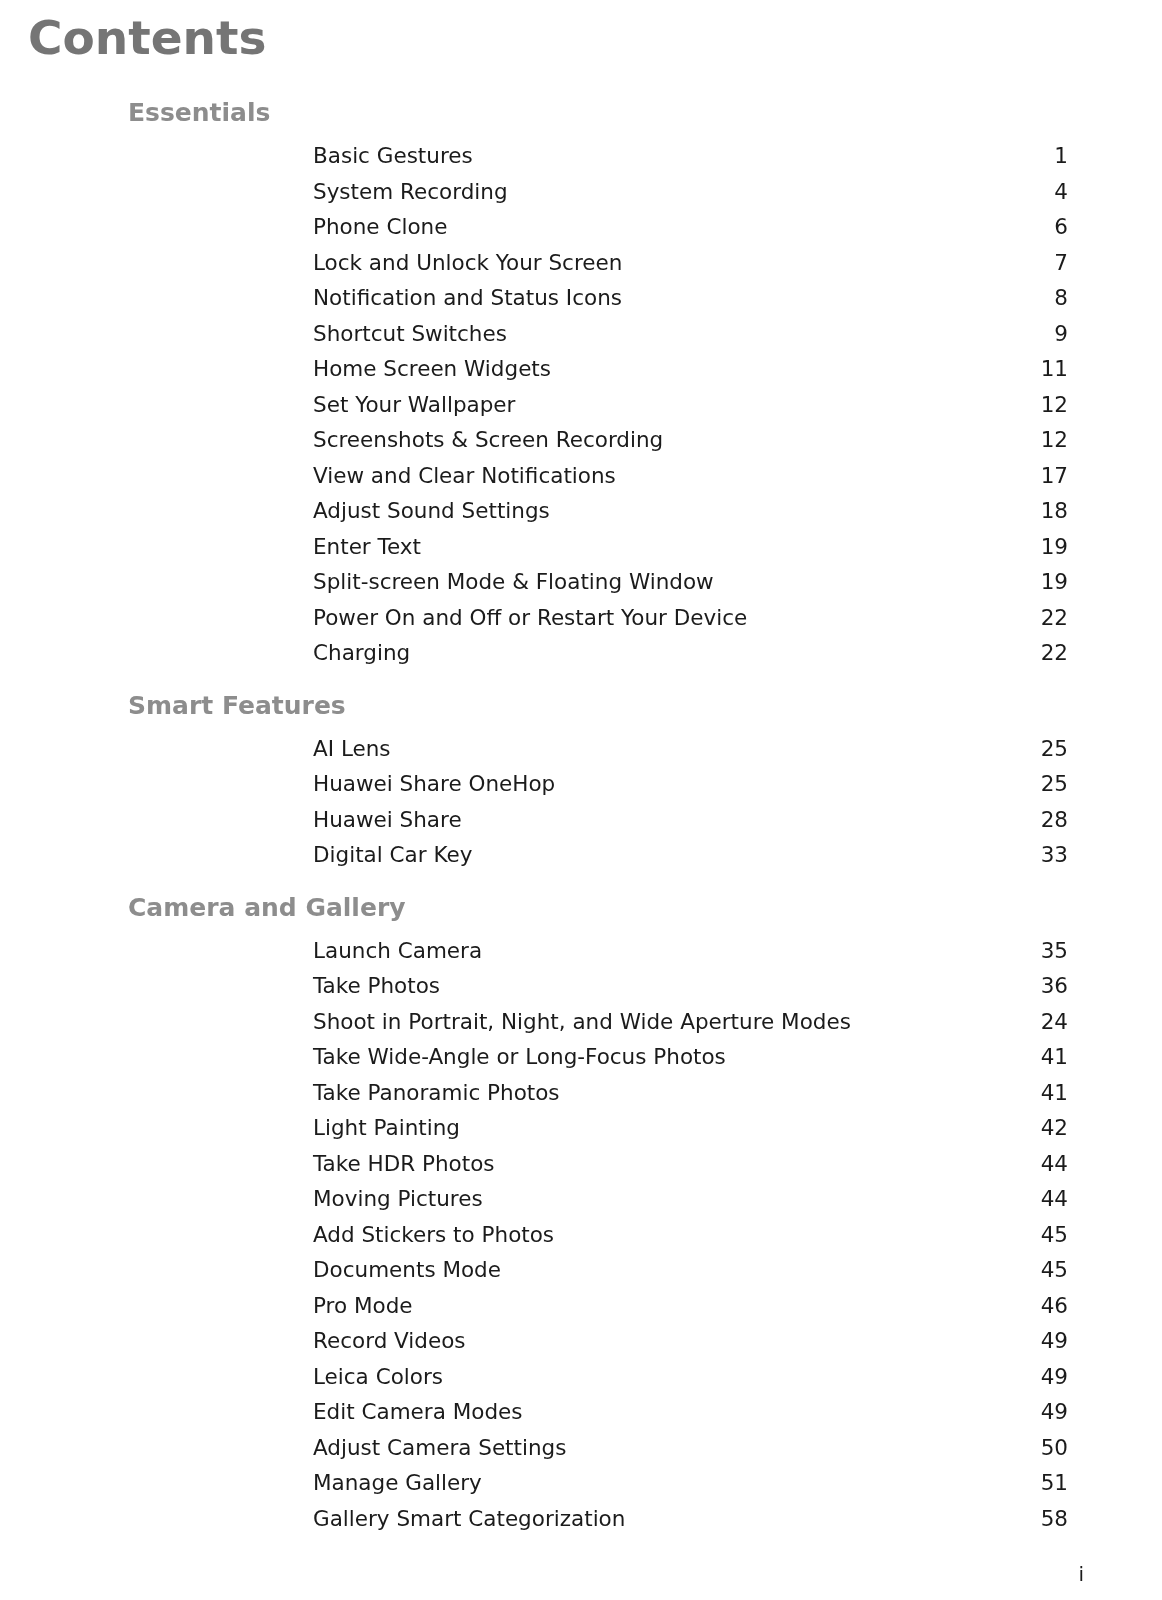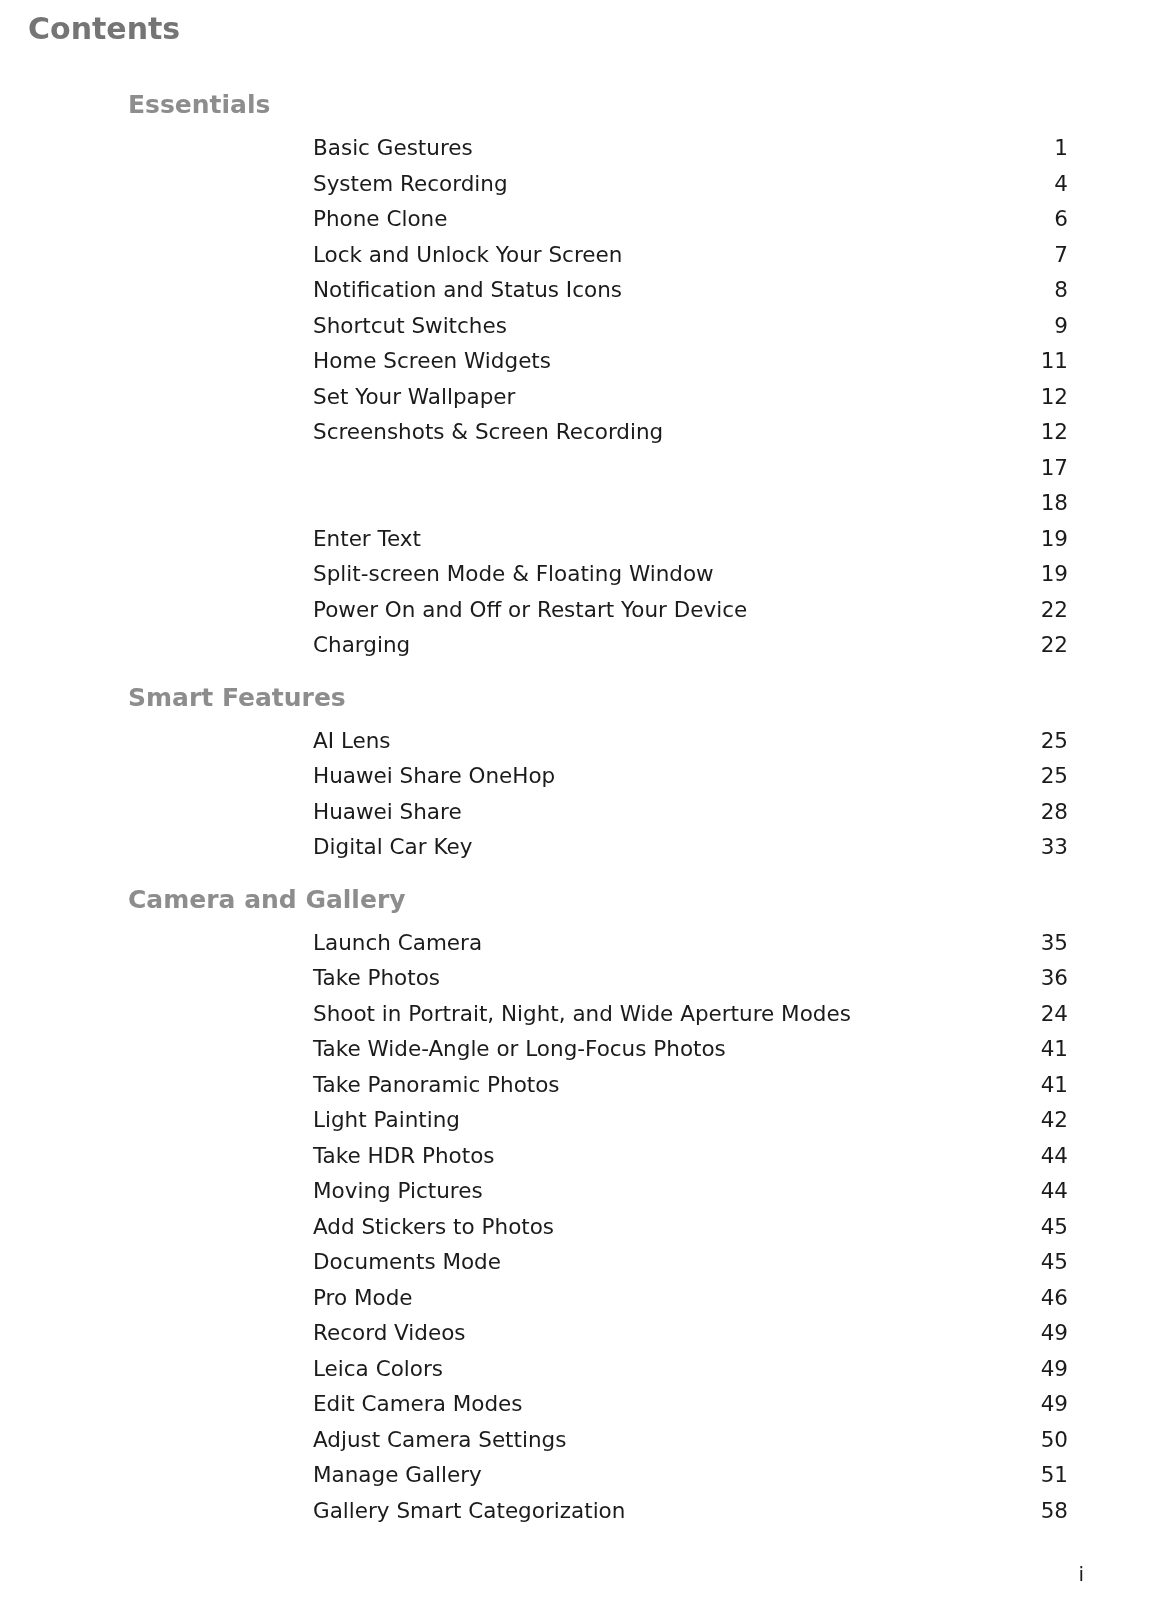--- a/index.html
+++ b/index.html
@@ -20,32 +20,32 @@
     width: 1162px;
     height: 1600px;
     box-sizing: border-box;
   }
 
   .toc-title {
     position: absolute;
     left: 28px;
     top: 12px;
     font-family: "DejaVu Sans", sans-serif;
-    font-size: 30px;
+    font-size: 47px;
     font-weight: bold;
     color: #757575;
     letter-spacing: 0px;
     line-height: 1.1;
     white-space: nowrap;
   }
 
   .toc-body {
     position: absolute;
     left: 0;
-    top: 88px;
+    top: 96px;
     width: 1162px;
   }
 
   .section {
     display: block;
   }
 
   .section-heading {
     font-family: "DejaVu Sans", sans-serif;
     font-size: 25px;
@@ -157,24 +157,26 @@
             <span class="entry-label">Set Your Wallpaper</span>
             <span class="entry-spacer"></span>
             <span class="entry-page">12</span>
           </div>
           <div class="entry">
             <span class="entry-label">Screenshots &amp; Screen Recording</span>
             <span class="entry-spacer"></span>
             <span class="entry-page">12</span>
           </div>
           <div class="entry">
+            <span class="entry-label">View and Clear Notifications</span>
             <span class="entry-spacer"></span>
             <span class="entry-page">17</span>
           </div>
           <div class="entry">
+            <span class="entry-label">Adjust Sound Settings</span>
             <span class="entry-spacer"></span>
             <span class="entry-page">18</span>
           </div>
           <div class="entry">
             <span class="entry-label">Enter Text</span>
             <span class="entry-spacer"></span>
             <span class="entry-page">19</span>
           </div>
           <div class="entry">
             <span class="entry-label">Split-screen Mode &amp; Floating Window</span>

